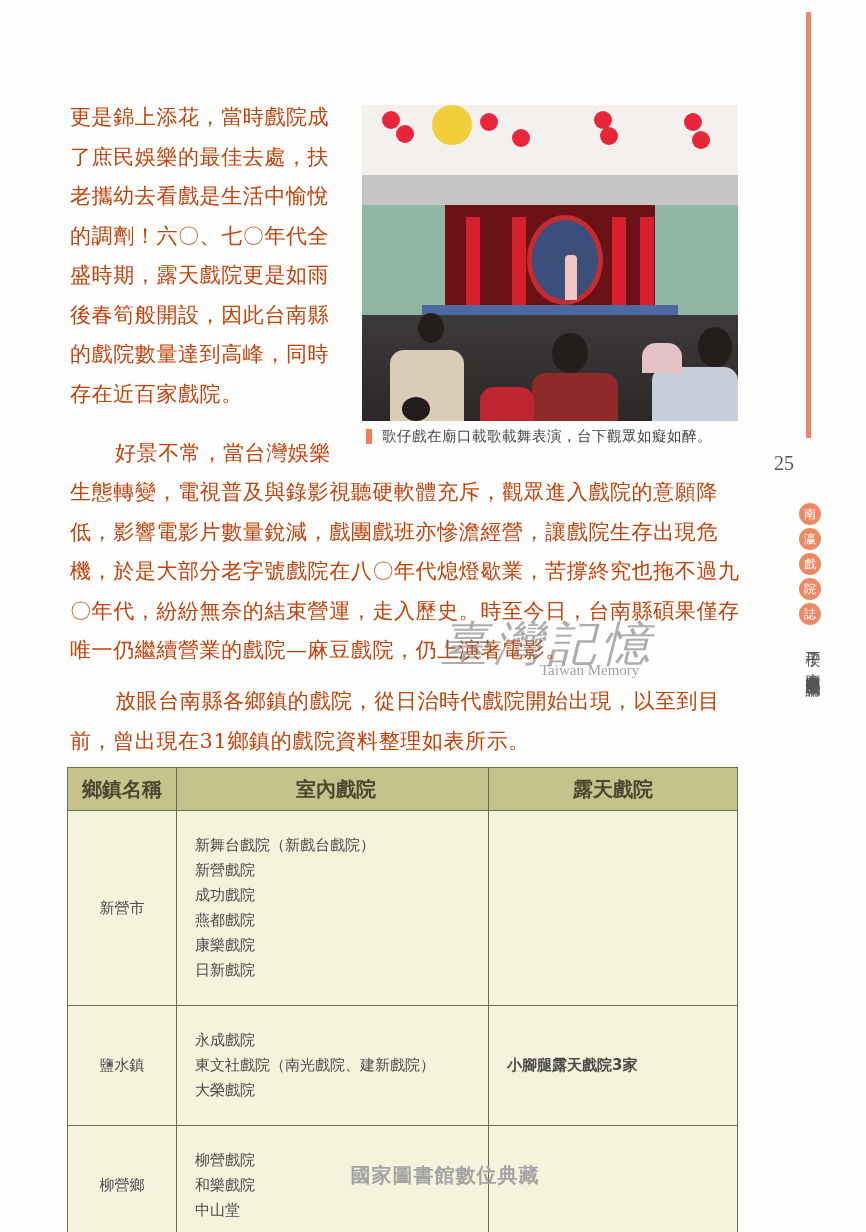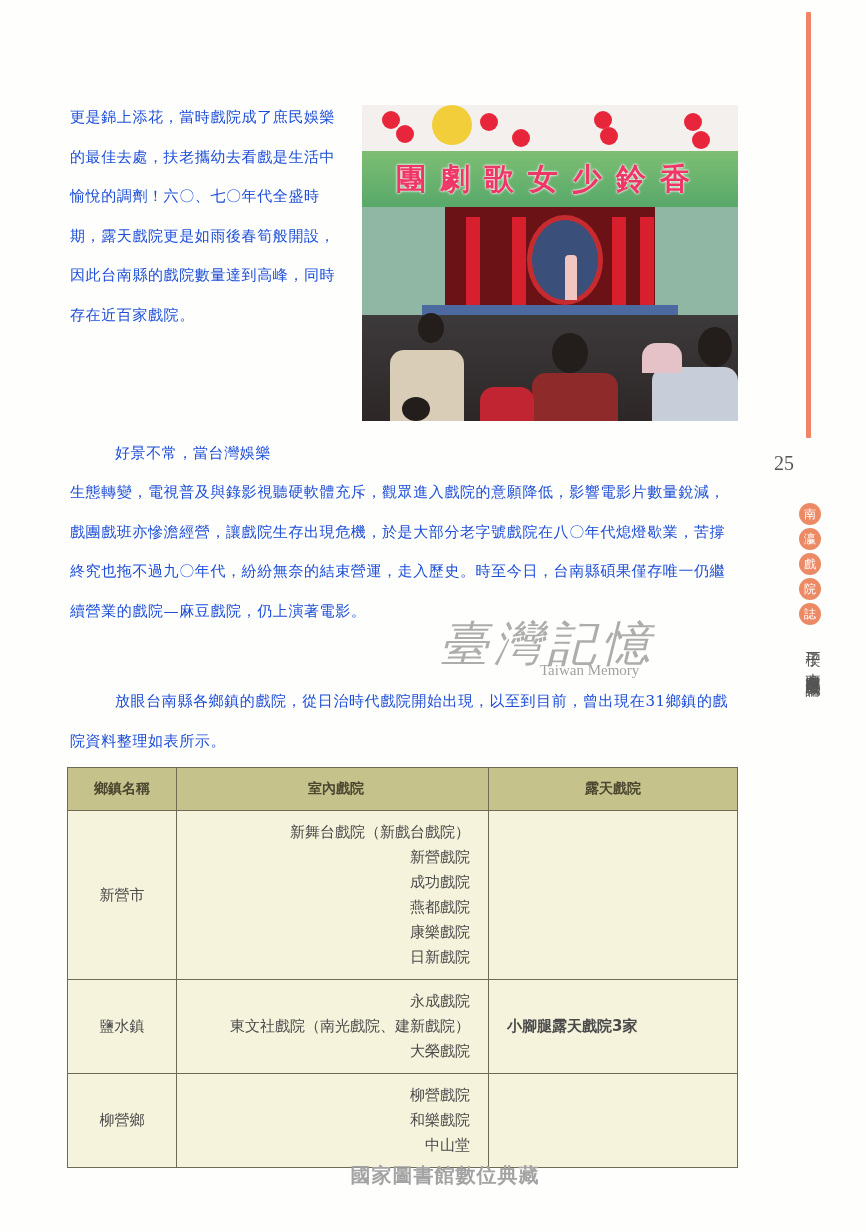--- a/index.html
+++ b/index.html
@@ -34,21 +34,21 @@
   .chapter-title {
     position: absolute; left: 800px; top: 640px; width: 22px;
     writing-mode: vertical-rl; text-orientation: upright;
     font-family: "DejaVu Serif", serif; font-size: 15px; letter-spacing: 1px;
     color: #555;
   }
 
   
   .para {
     position: absolute; margin: 0;
-    font-size: 15px; line-height: 39.5px; color: #1d4ed8;
+    font-size: 21px; line-height: 39.5px; color: #c2410c;
     letter-spacing: 0.6px;
   }
   .para-top { left: 70px; top: 98px; width: 280px; }
   .para-short { left: 115px; top: 434px; width: 240px; }
   .para-wide { left: 70px; top: 473px; width: 670px; }
   .para-wide2 { left: 70px; top: 663px; width: 670px; margin-top: 19px; }
   .indent { display: inline-block; width: 45px; }
 
   
   .photo {
@@ -110,28 +110,28 @@
   }
 
   
   .table-wrap { position: absolute; left: 67px; top: 767px; width: 671px; }
   table.theaters {
     width: 100%; border-collapse: collapse; background: #f6f3dc;
     font-family: "DejaVu Sans", sans-serif; color: #4a4a4a;
     border: 1.5px solid #6d6a55;
   }
   table.theaters th {
-    background: #c6c28b; height: 40px; font-size: 14px; font-weight: bold; color: #4a4630;
+    background: #c6c28b; height: 40px; font-size: 20px; font-weight: bold; color: #4a4630;
     border: 1.5px solid #6d6a55;
   }
   table.theaters td { border: 1.5px solid #6d6a55; vertical-align: middle; font-size: 15px; }
   .col-town { width: 106px; }
   .col-indoor { width: 302px; padding-left: 8px; }
   td.town-cell { text-align: center; padding: 0 6px; }
-  td.indoor-cell { padding: 9px 18px; line-height: 25px; text-align: right; }
+  td.indoor-cell { padding: 22px 18px; line-height: 25px; }
   td.outdoor-cell { padding: 0 18px; font-weight: bold; }
   .indoor-item { display: block; }
 
   .footer-stamp {
     position: absolute; left: 12px; width: 866px; top: 1162px; text-align: center;
     font-family: "DejaVu Sans", sans-serif; font-weight: bold; font-size: 20px;
     color: #a3a3a3; letter-spacing: 1px;
   }
 </style>
 </head>
@@ -160,41 +160,42 @@
     <div class="lantern" style="left:20px;top:6px"></div>
     <div class="lantern" style="left:34px;top:20px"></div>
     <div class="lantern" style="left:118px;top:8px"></div>
     <div class="lantern" style="left:150px;top:24px"></div>
     <div class="lantern" style="left:232px;top:6px"></div>
     <div class="lantern" style="left:238px;top:22px"></div>
     <div class="lantern" style="left:322px;top:8px"></div>
     <div class="lantern" style="left:330px;top:26px"></div>
     <div class="lantern" style="left:70px;top:0px;width:40px;height:40px;background:#f2cf3a"></div>
     <div class="stage"></div>
-    <div class="sign">
-      <span class="sign-text">團劇歌女少鈴香</span>
-    </div>
     <div class="pillar" style="left:104px"></div>
     <div class="pillar" style="left:150px"></div>
     <div class="pillar" style="left:250px"></div>
     <div class="pillar" style="left:278px"></div>
     <div class="circle-arch"></div>
     <div class="stage-floor"></div>
     <div class="performer"></div>
     <div class="crowd"></div>
     <div class="jacket" style="left:28px;top:245px;width:74px;height:72px;background:#d9cdb8"></div>
     <div class="head" style="left:56px;top:208px;width:26px;height:30px"></div>
     <div class="jacket" style="left:170px;top:268px;width:86px;height:48px;background:#8e2a2a"></div>
     <div class="head" style="left:190px;top:228px;width:36px;height:40px"></div>
     <div class="jacket" style="left:118px;top:282px;width:54px;height:34px;background:#c22532"></div>
     <div class="jacket" style="left:290px;top:262px;width:86px;height:54px;background:#c8ced9"></div>
     <div class="head" style="left:336px;top:222px;width:34px;height:40px"></div>
     <div class="jacket" style="left:280px;top:238px;width:40px;height:30px;background:#e5c1c8"></div>
     <div class="head" style="left:40px;top:292px;width:28px;height:24px"></div>
   </div>
+  <div class="caption">
+    <span class="caption-marker"></span>
+    <span>歌仔戲在廟口載歌載舞表演，台下觀眾如癡如醉。</span>
+  </div>
 
   <div class="watermark">
     <span class="watermark-cn">臺灣記憶</span>
     <span class="watermark-en">Taiwan Memory</span>
   </div>
 
   <div class="table-wrap">
     <table class="theaters">
       <thead>
         <tr>

